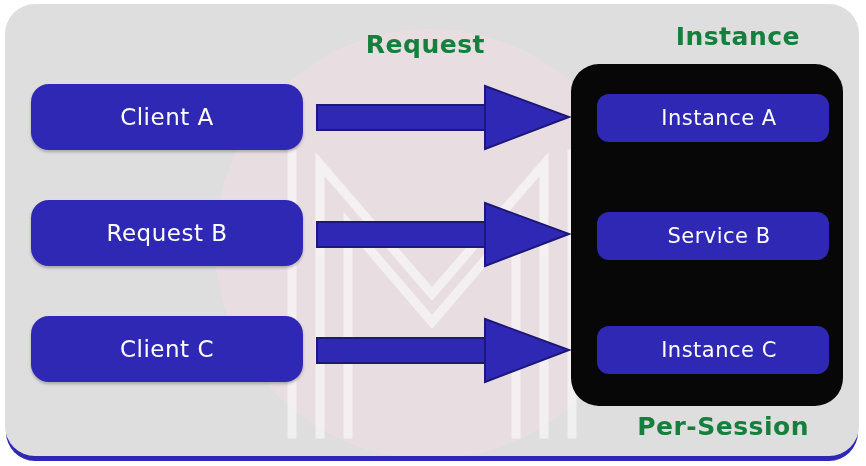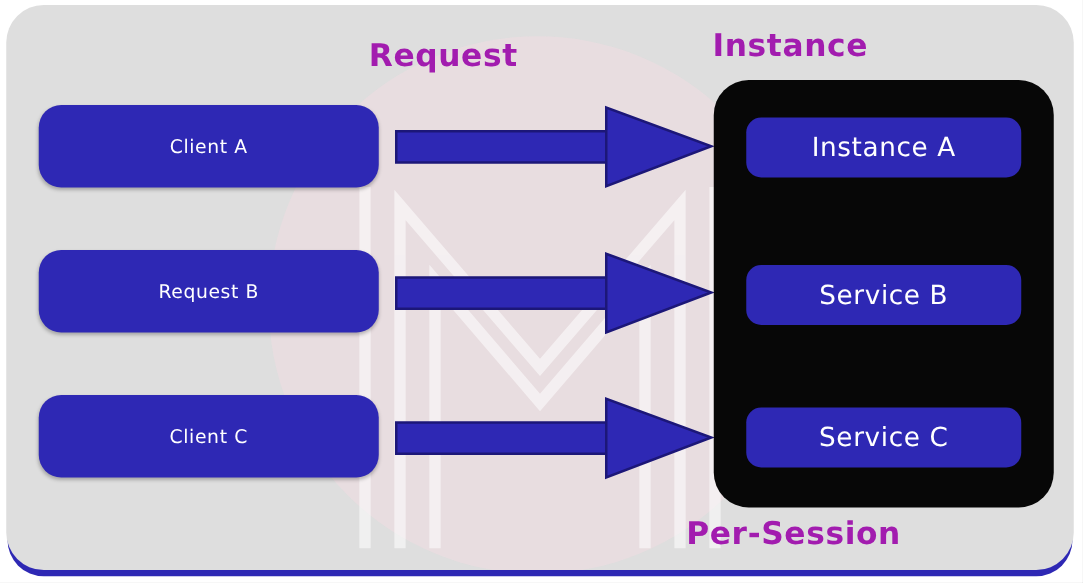--- a/index.html
+++ b/index.html
@@ -37,38 +37,38 @@
   .layer {
     position: absolute;
     left: 0;
     top: 0;
     width: 100%;
     height: 100%;
     z-index: 1;
   }
   .heading {
     position: absolute;
-    color: #a21caf;
+    color: #15803d;
     font-weight: 700;
     font-size: 25px;
-    text-align: left;
+    text-align: right;
     letter-spacing: 0.5px;
   }
   .request-heading { left: 290px; top: 26px; width: 190px; }
   .service-heading { left: 565px; top: 18px; width: 230px; }
   .per-session-heading { left: 544px; top: 408px; width: 260px; }
   .client-box {
     position: absolute;
     left: 26px;
     width: 272px;
     height: 66px;
     background: var(--accent-blue, #2e28b4);
     border-radius: 18px;
     color: #ffffff;
-    font-size: 15px;
+    font-size: 23px;
     font-weight: 500;
     display: flex;
     align-items: center;
     justify-content: center;
     letter-spacing: 0.5px;
     box-shadow: 0 2px 3px rgba(0,0,0,0.25);
   }
   .client-a { top: 80px; }
   .client-b { top: 196px; }
   .client-c { top: 312px; }
@@ -88,20 +88,21 @@
     height: 48px;
     background: var(--accent-blue, #2e28b4);
     border-radius: 12px;
     color: #ffffff;
     font-size: 21px;
     font-weight: 500;
     display: flex;
     align-items: center;
     justify-content: center;
     letter-spacing: 0.5px;
+    padding-left: 12px;
   }
   .instance-a { top: 30px; }
   .instance-b { top: 148px; }
   .instance-c { top: 262px; }
   .arrow {
     position: absolute;
     left: 310px;
     width: 262px;
     height: 80px;
   }
@@ -161,19 +162,19 @@
       </svg>
 
       <div class="service-container">
         <div class="instance-box instance-a">
           <span>Instance A</span>
         </div>
         <div class="instance-box instance-b">
           <span>Service B</span>
         </div>
         <div class="instance-box instance-c">
-          <span>Service C</span>
+          <span>Instance C</span>
         </div>
       </div>
 
     </div>
   </div>
 </div>
 
 </body></html>

